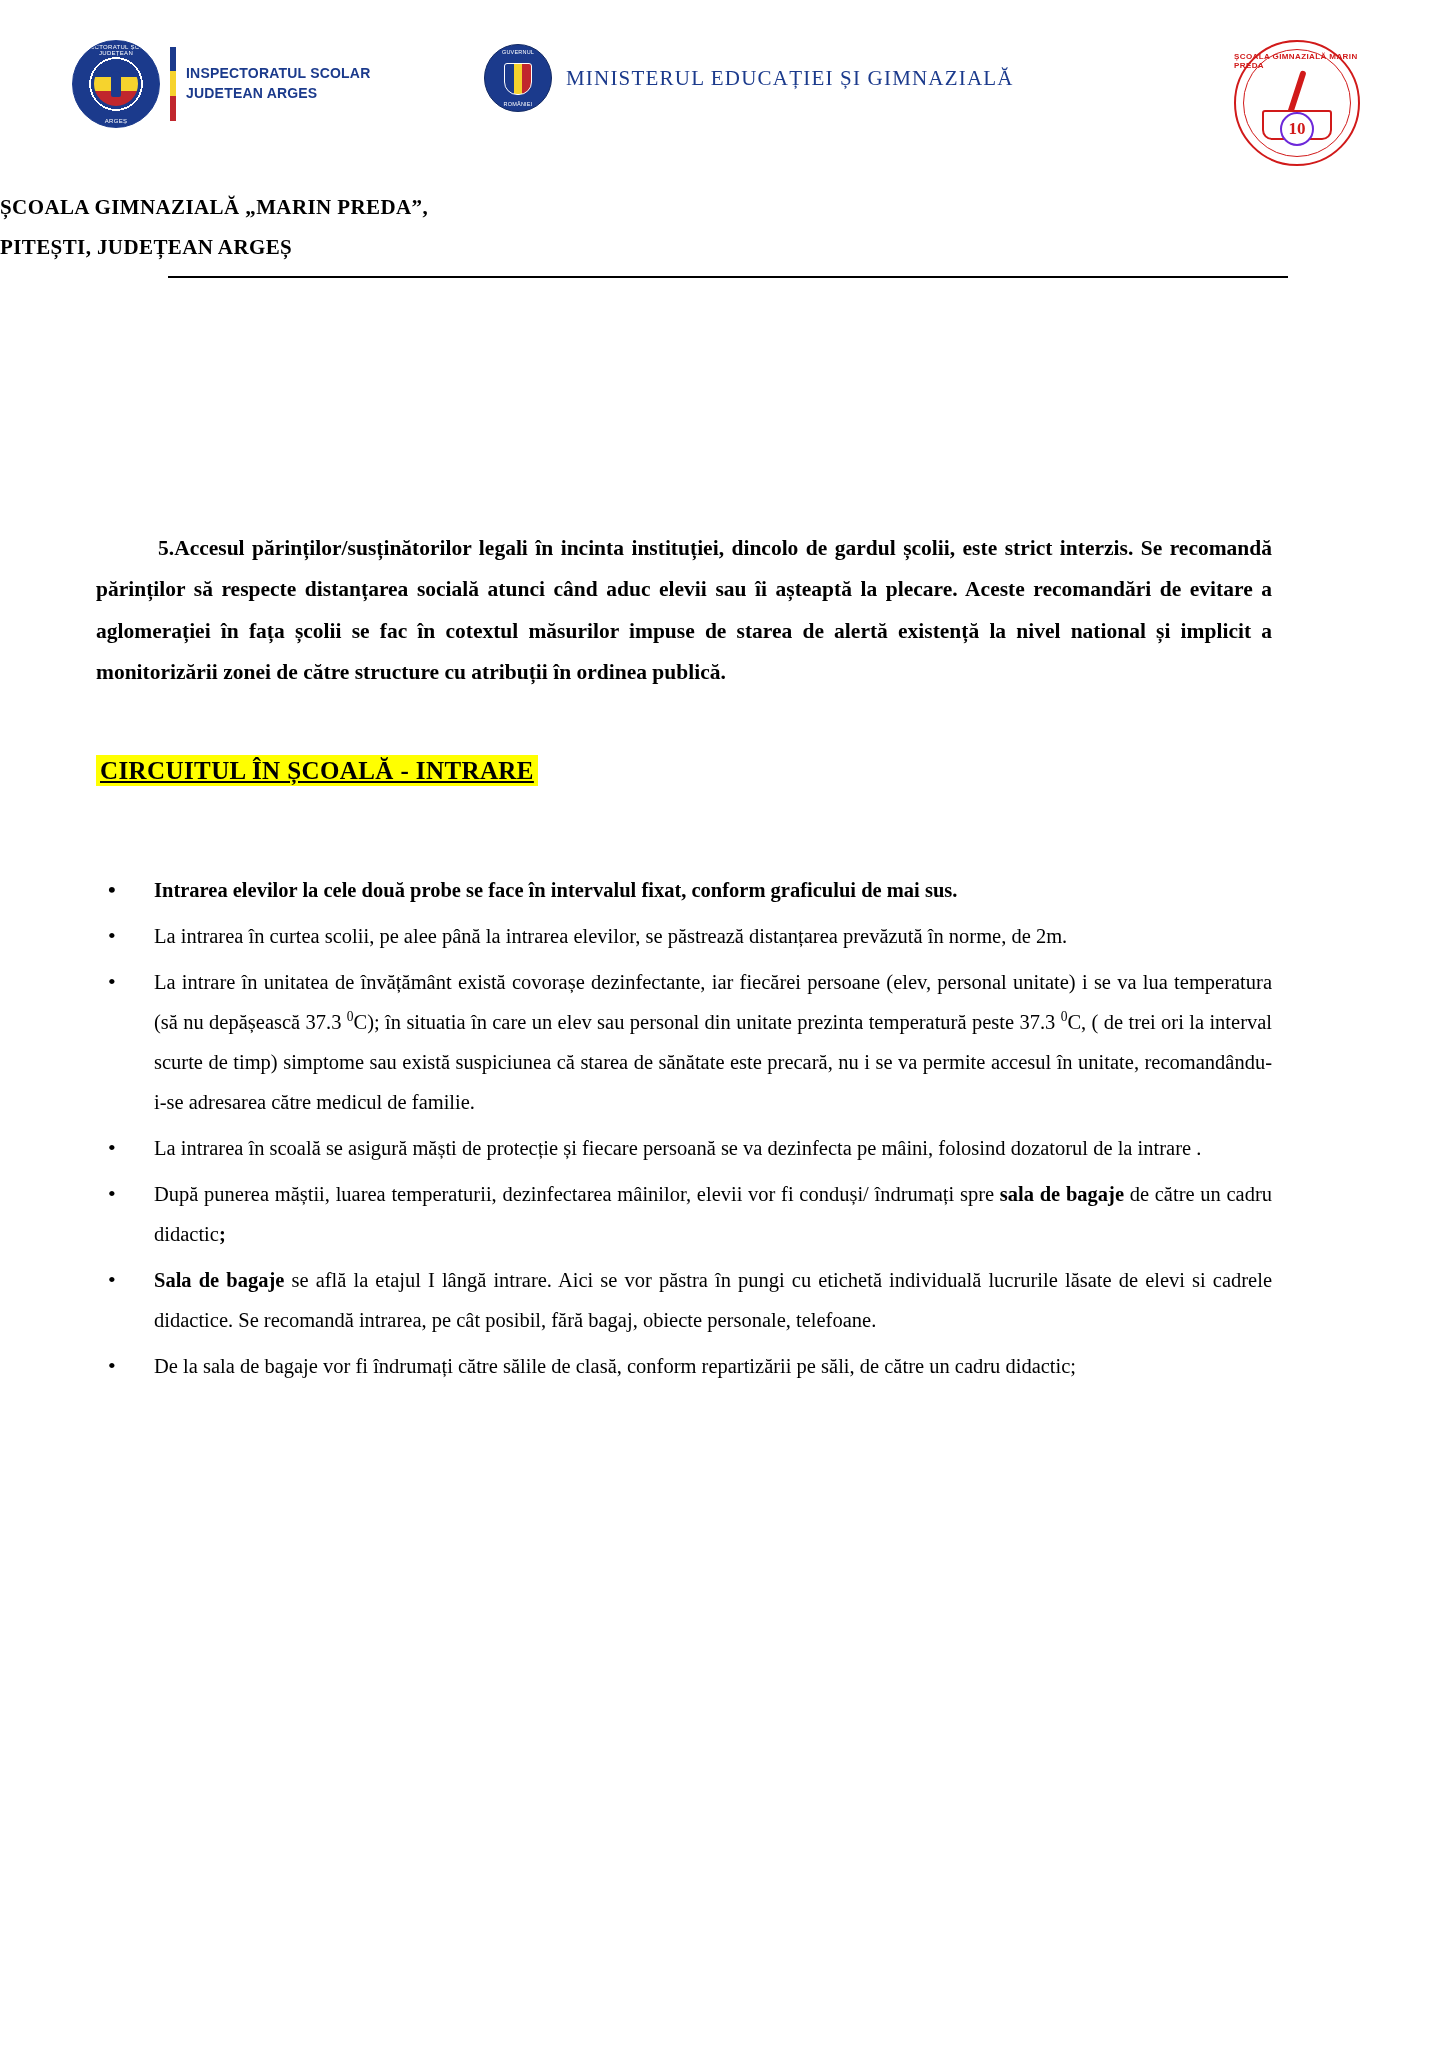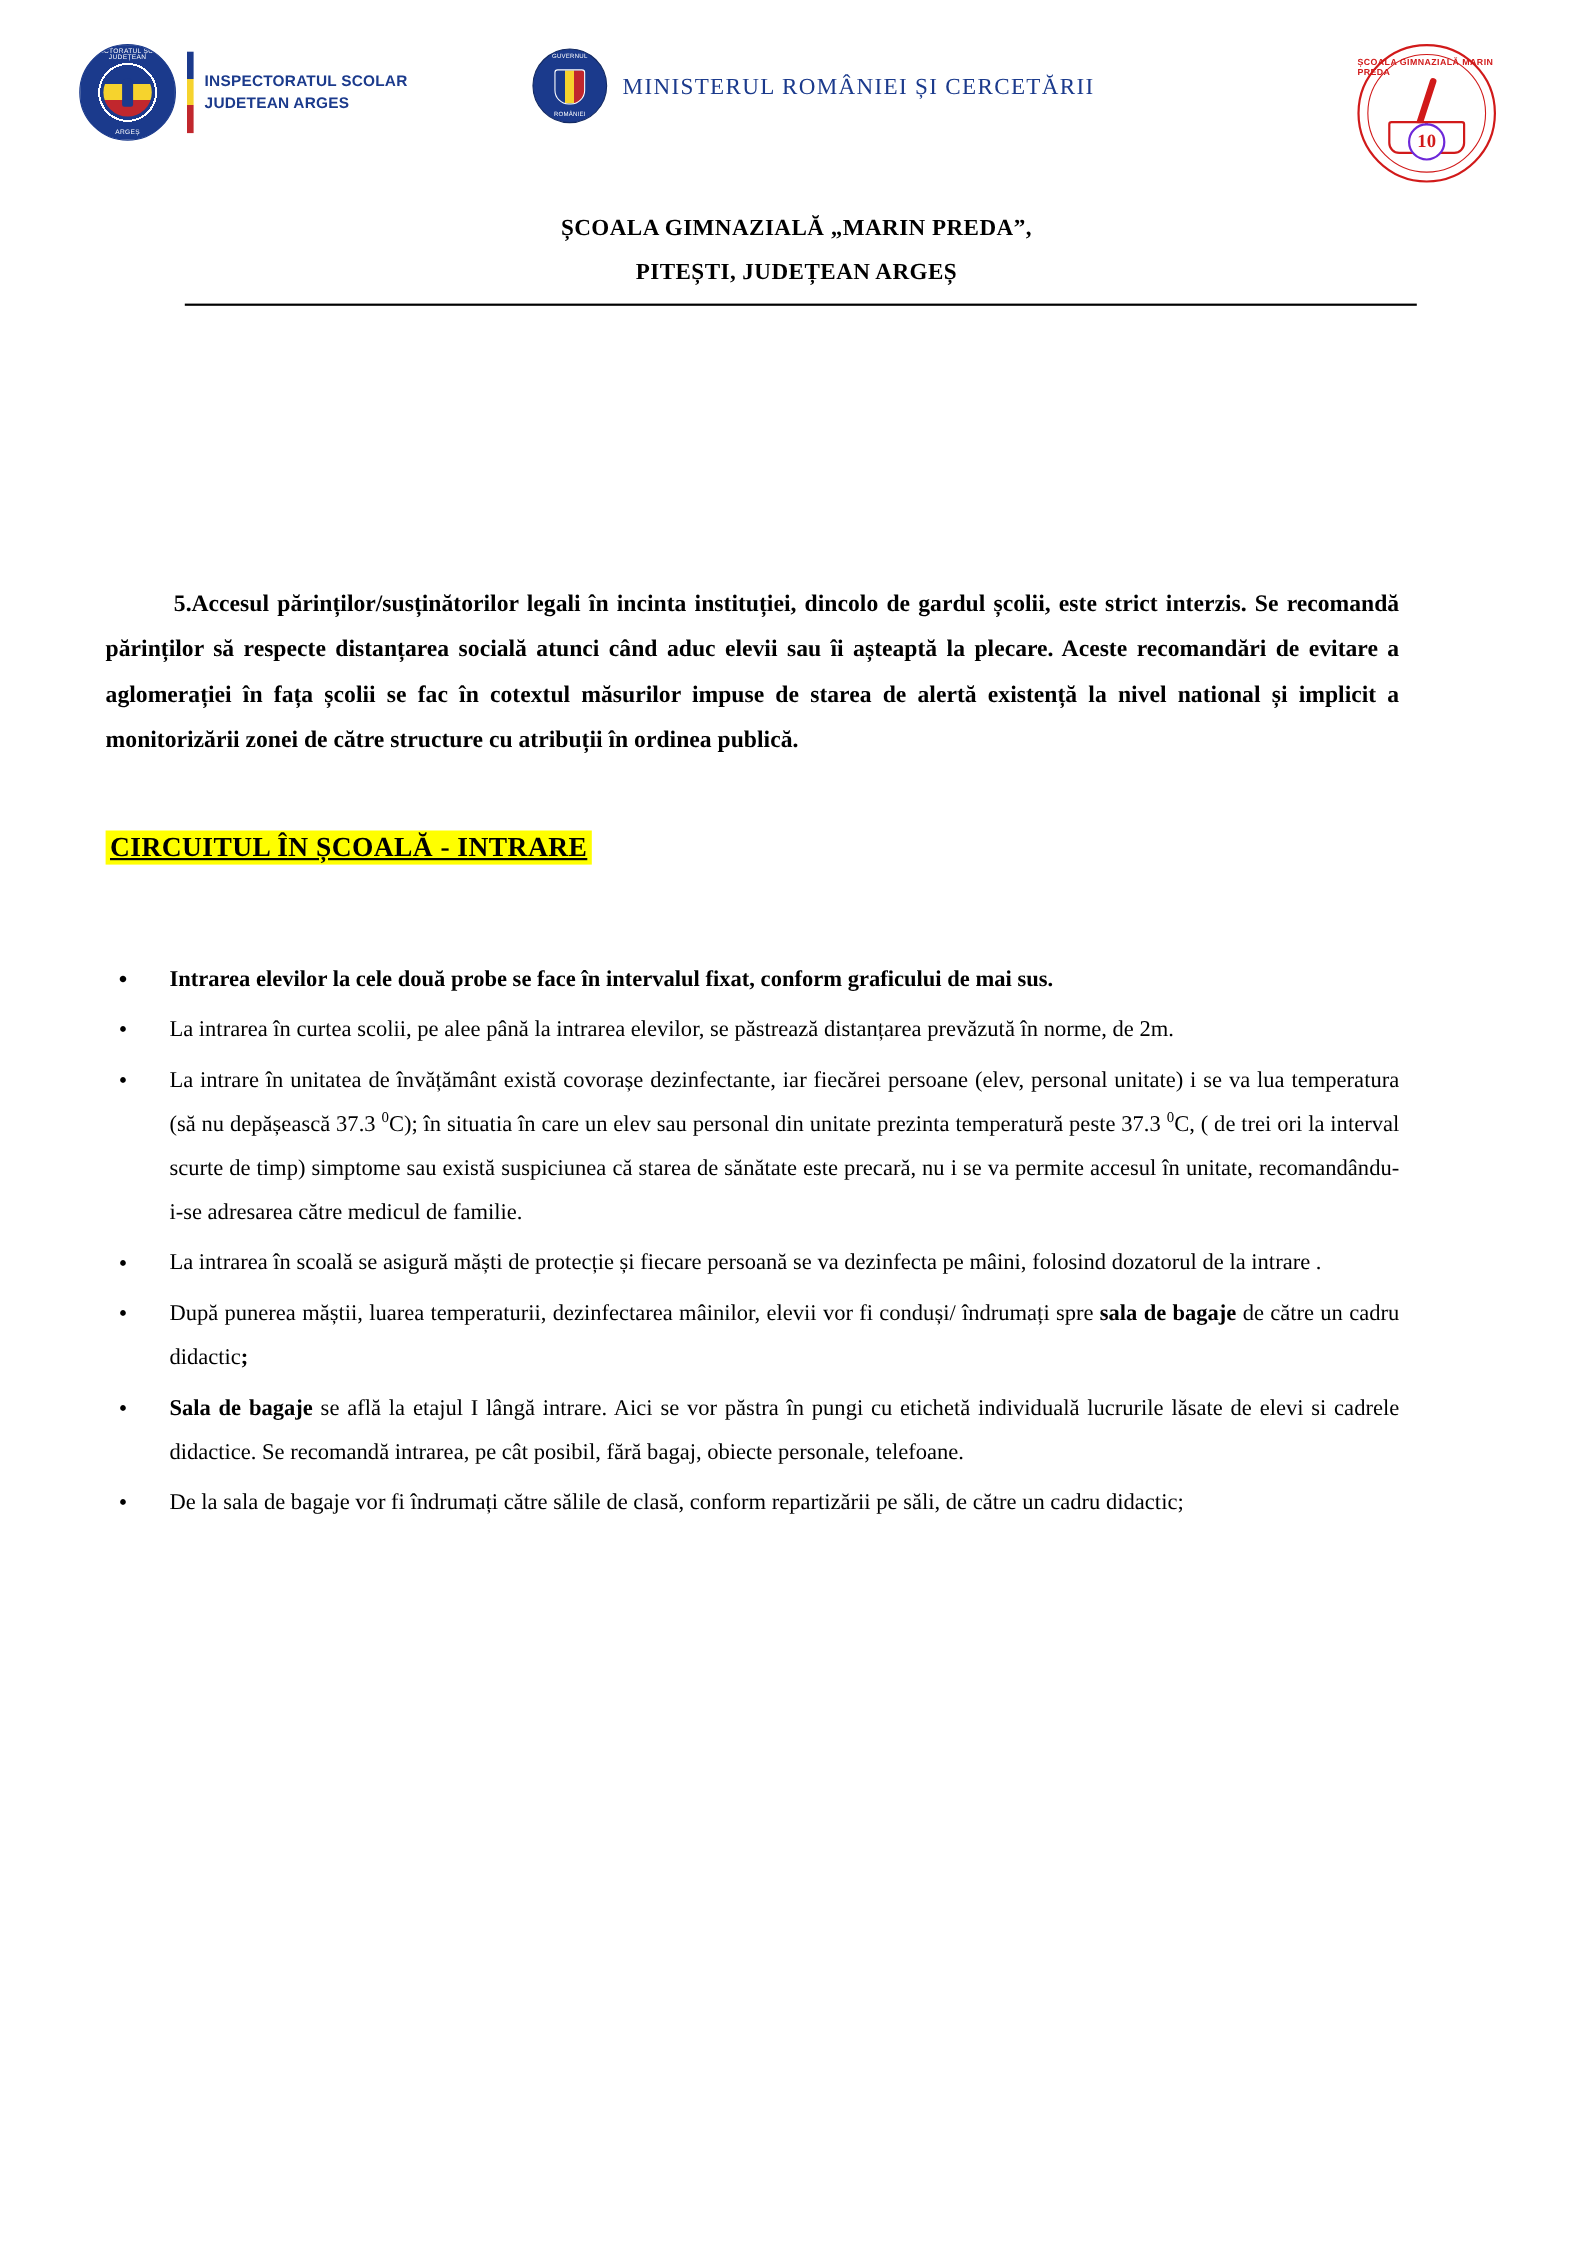--- a/index.html
+++ b/index.html
@@ -210,21 +210,21 @@
     left: 50%;
     top: 30px;
     transform: translateX(-50%) rotate(18deg);
     width: 6px;
     height: 44px;
     background: #d11a1a;
     border-radius: 3px 3px 0 0;
   }
 
   .school-title {
-    text-align: center;
+    text-align: left;
     font-family: "Liberation Serif", serif;
     font-weight: bold;
     font-size: 21px;
     letter-spacing: .4px;
     line-height: 1.9;
     margin-top: 0;
   }
   .title-wrap {
     position: absolute;
     left: 0;
@@ -313,21 +313,21 @@
     </div>
 
     <div class="logo-men">
       <div class="men-crest">
         <div class="crest-shield"></div>
         <div class="crest-text">
           <span class="c-top">GUVERNUL</span>
           <span class="c-bot">ROMÂNIEI</span>
         </div>
       </div>
-      <div class="men-title">MINISTERUL ROMÂNIEI ȘI CERCETĂRII</div>
+      <div class="men-title">MINISTERUL EDUCAȚIEI ȘI GIMNAZIALĂ</div>
     </div>
 
     <div class="logo-school">
       <div class="school-ring"></div>
       <div class="school-ring2"></div>
       <div class="school-arc-text">
         <span class="s-top">ȘCOALA GIMNAZIALĂ MARIN PREDA</span>
       </div>
       <div class="school-pen"></div>
       <div class="school-book"></div>

